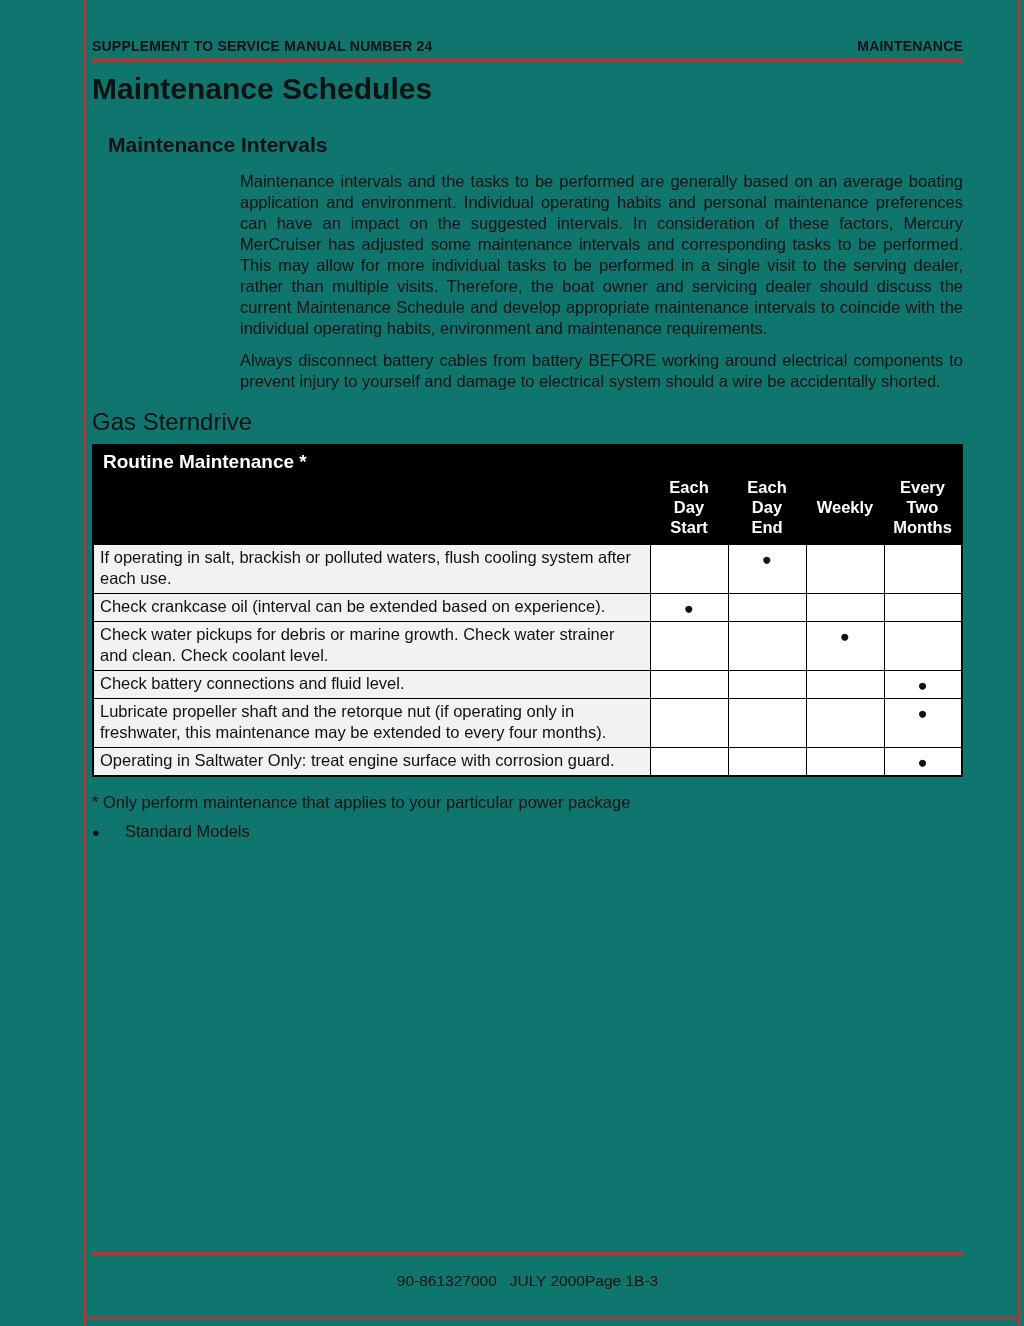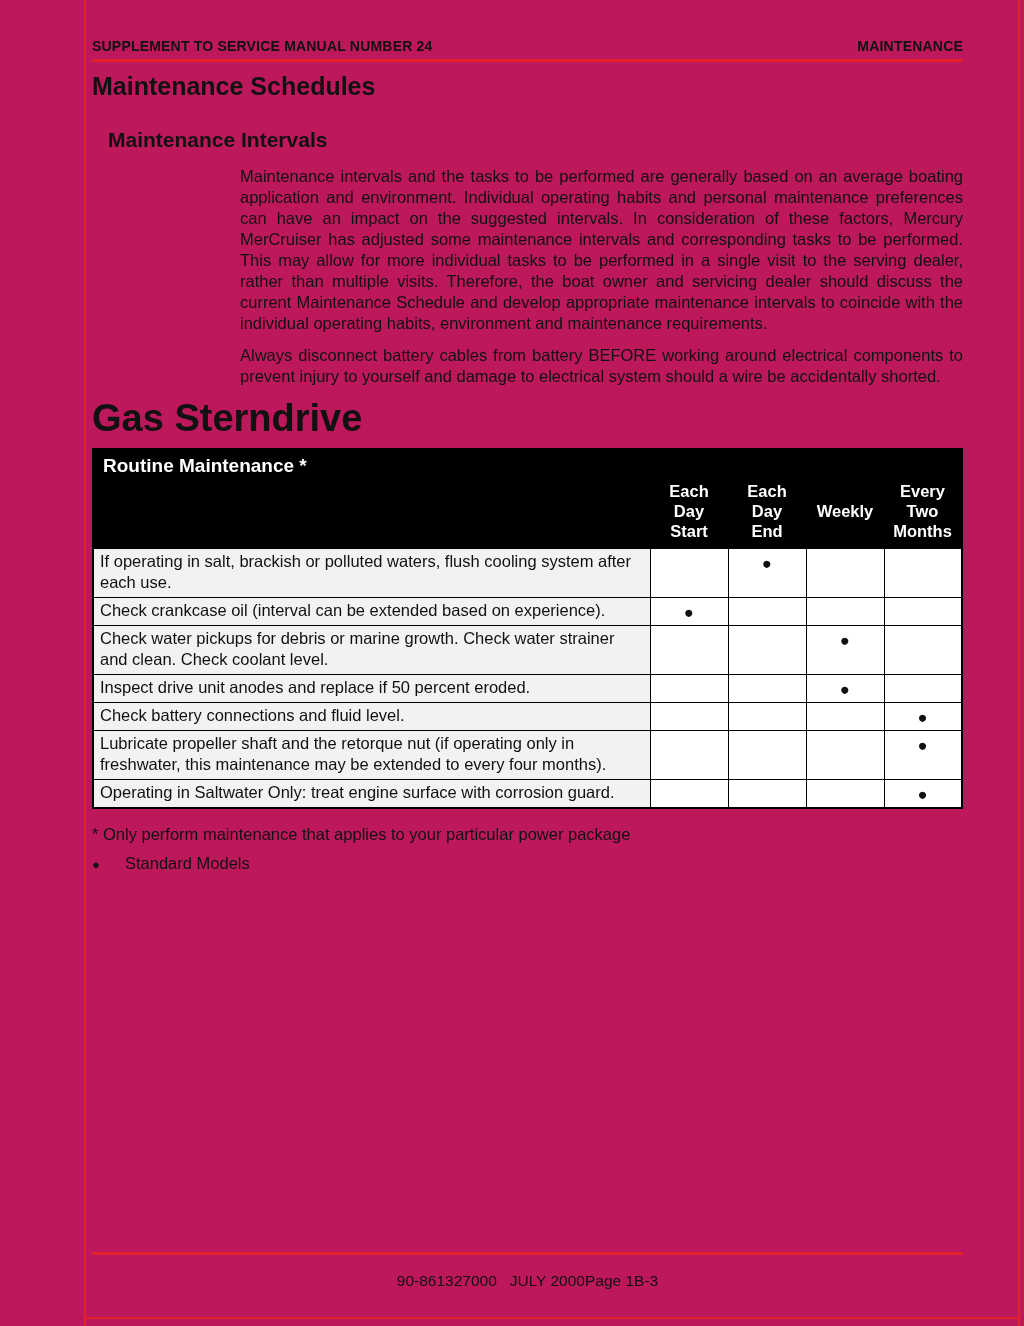--- a/index.html
+++ b/index.html
@@ -1,45 +1,45 @@
 <!DOCTYPE html>
 <html style="--accent: #e32128;"><head>
 <meta charset="utf-8">
 <style>
   html,body{margin:0;padding:0;background:#ffffff;}
   .page{
     position:relative;
     width:1024px;height:1326px;
-    background:#be185d;
+    background:#0f766e;
     font-family:"Liberation Sans","DejaVu Sans",sans-serif;
     color:#111111;
     overflow:hidden;
   }
   
   .frame-left{position:absolute;left:84px;top:0;width:2px;height:1326px;background:var(--accent);}
   .frame-right{position:absolute;left:1018px;top:0;width:2px;height:1326px;background:var(--accent);}
   .frame-bottom{position:absolute;left:84px;top:1317px;width:936px;height:2px;background:var(--accent);}
 
   .content{position:absolute;left:92px;top:0;width:871px;}
 
   .running-header{
     display:flex;justify-content:space-between;
     padding-top:38px;
     font-size:14px;font-weight:bold;letter-spacing:.2px;
   }
   .red-rule{height:3px;background:var(--accent);margin-top:5px;}
 
-  .page-title{font-size:25px;font-weight:bold;margin:10px 0 0 0;}
+  .page-title{font-size:30px;font-weight:bold;margin:10px 0 0 0;}
   .section-heading{font-size:21px;font-weight:bold;margin:27px 0 0 16px;}
 
   .para-block{margin-left:148px;width:723px;}
   .para{font-size:16.5px;line-height:21px;text-align:justify;margin:14px 0 0 0;}
   .para + .para{margin-top:11px;}
 
-  .subsection-heading{font-size:38px;font-weight:bold;margin:10px 0 0 0;}
+  .subsection-heading{font-size:24px;font-weight:normal;margin:16px 0 0 0;}
 
   table.maint{
     width:871px;margin-top:8px;
     border-collapse:collapse;
     border:2px solid #000;
   }
   table.maint thead th{background:#000;color:#fff;border:0;}
   th.table-title{
     text-align:left;font-size:19px;font-weight:bold;
     padding:5px 9px 2px 9px;
@@ -142,27 +142,20 @@
             <td class="mark-cell"></td>
           </tr>
           <tr>
             <td class="task-cell">Check water pickups for debris or marine growth. Check water strainer and clean. Check coolant level.</td>
             <td class="mark-cell"></td>
             <td class="mark-cell"></td>
             <td class="mark-cell">●</td>
             <td class="mark-cell"></td>
           </tr>
           <tr>
-            <td class="task-cell">Inspect drive unit anodes and replace if 50 percent eroded.</td>
-            <td class="mark-cell"></td>
-            <td class="mark-cell"></td>
-            <td class="mark-cell">●</td>
-            <td class="mark-cell"></td>
-          </tr>
-          <tr>
             <td class="task-cell">Check battery connections and fluid level.</td>
             <td class="mark-cell"></td>
             <td class="mark-cell"></td>
             <td class="mark-cell"></td>
             <td class="mark-cell">●</td>
           </tr>
           <tr>
             <td class="task-cell">Lubricate propeller shaft and the retorque nut (if operating only in freshwater, this maintenance may be extended to every four months).</td>
             <td class="mark-cell"></td>
             <td class="mark-cell"></td>

